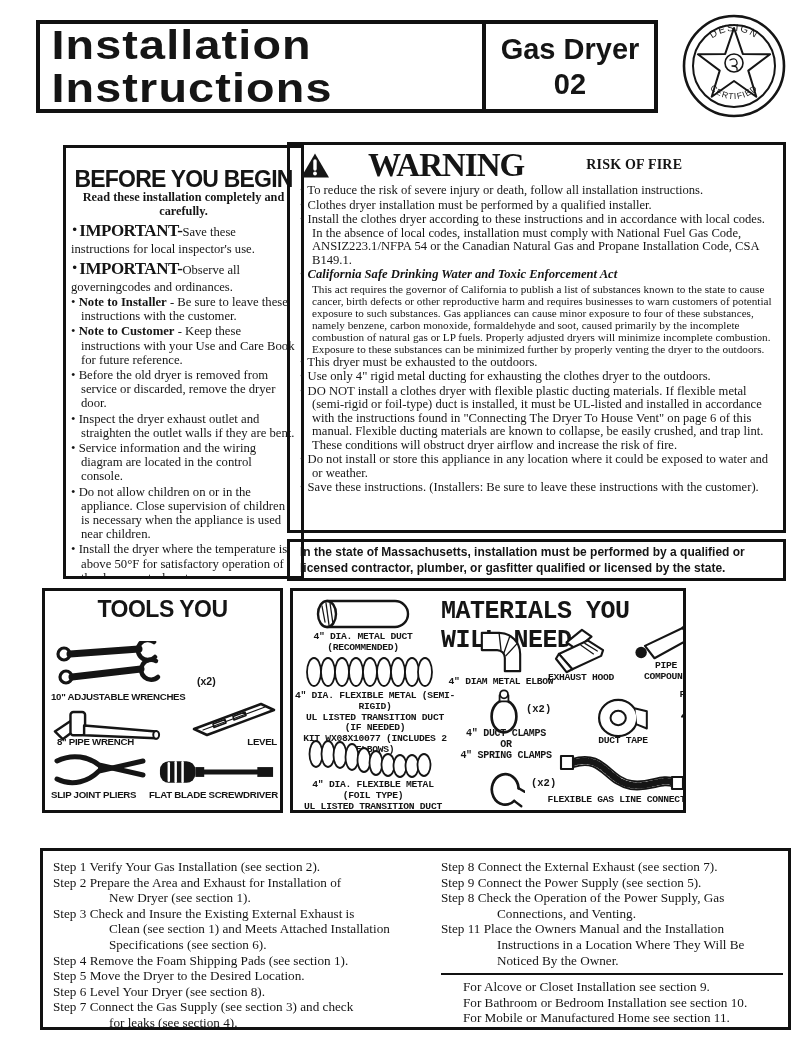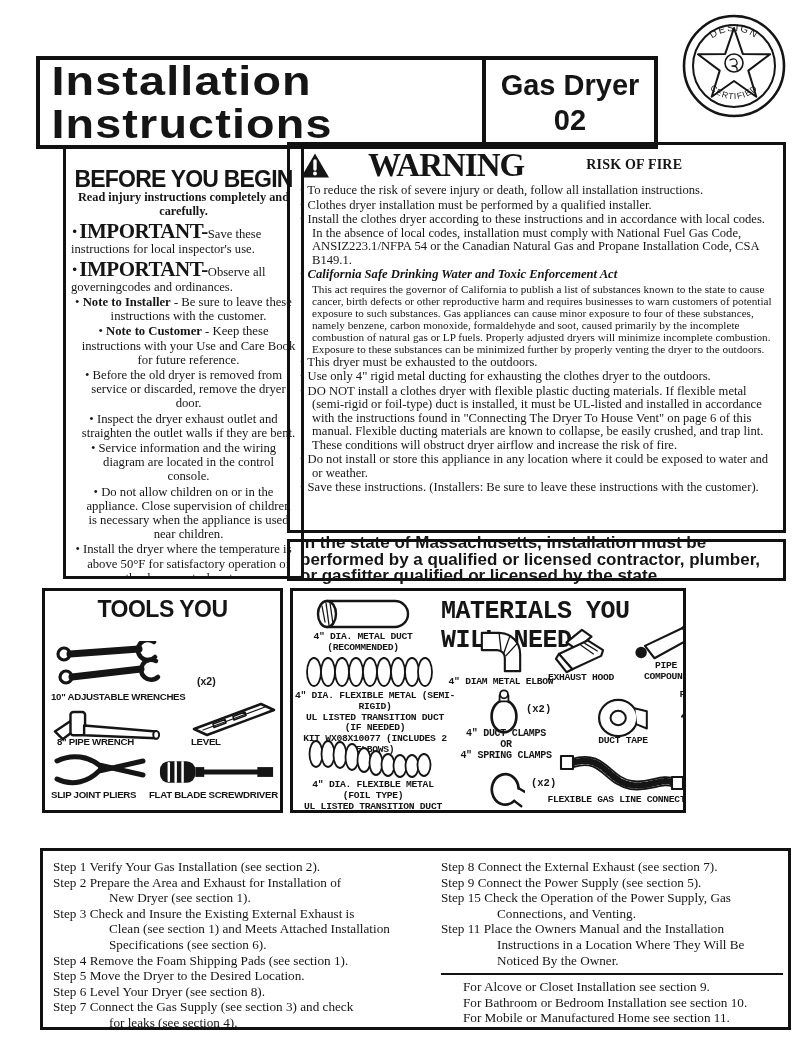--- a/index.html
+++ b/index.html
@@ -1,60 +1,60 @@
 <!DOCTYPE html>
 <html><head>
 <meta charset="utf-8">
 <style>
   html,body{margin:0;padding:0;background:#fff;}
   .page{position:relative;width:802px;height:1037px;background:#fff;color:#151515;
         font-family:"Liberation Serif",serif;overflow:hidden;}
 
   
   .hdr{position:absolute;left:36px;top:20px;width:622px;height:93px;border:4px solid #111;
-       box-sizing:border-box;display:flex;margin-top:36px;}
+       box-sizing:border-box;display:flex;}
   .hdr-title{flex:1;padding:0 10px;display:flex;flex-direction:column;justify-content:center;
        font-family:"Liberation Sans",sans-serif;font-weight:bold;font-size:41px;line-height:43px;
        letter-spacing:1px;transform:scaleX(1.14);transform-origin:left center;white-space:nowrap;}
   .hdr-prod{width:168px;border-left:4px solid #111;display:flex;flex-direction:column;align-items:center;
        justify-content:center;text-align:center;font-family:"Liberation Sans",sans-serif;font-weight:bold;
        font-size:29px;line-height:35px;}
   .seal{position:absolute;left:681px;top:13px;width:106px;height:106px;}
 
   
   .la{stroke:#151515;fill:none;stroke-linecap:round;stroke-linejoin:round;display:block;}
 
   
   .byb{position:absolute;left:42px;top:145px;width:241px;height:434px;border:3px solid #111;
        box-sizing:border-box;padding:18px 5px;overflow:hidden;margin-left:21px;}
   .byb h2{margin:1px 0 0;font-family:"Liberation Sans",sans-serif;font-size:23px;line-height:24px;
        text-align:center;letter-spacing:-0.8px;font-weight:bold;}
   .byb-sub{margin:0 0 2px;font-size:12.3px;line-height:13.5px;font-weight:bold;text-align:center;}
   .imp{margin:1px 0;font-size:12.6px;line-height:14.5px;}
   .imp::before{content:"·";font-weight:bold;font-size:22px;line-height:14px;margin-right:1px;}
-  .imp-word{font-size:21px;line-height:22px;font-weight:bold;letter-spacing:-0.5px;}
-  .byb-li{margin:1px 0;font-size:12.7px;line-height:14.2px;padding-left:10px;text-indent:-10px;text-align:center;}
+  .imp-word{font-size:17px;line-height:22px;font-weight:bold;letter-spacing:-0.5px;}
+  .byb-li{margin:1px 0;font-size:12.7px;line-height:14.2px;padding-left:10px;text-indent:-10px;}
   .byb-li::before{content:"• ";}
   .byb-li b{white-space:pre-wrap;}
 
   
   .warn{position:absolute;left:287px;top:142px;width:499px;height:391px;border:3px solid #111;
        box-sizing:border-box;padding:1px 10px;overflow:hidden;}
   .warn-hd{display:flex;align-items:center;margin:2px 0 2px;gap:36px;}
   .warn-word{font-size:33px;line-height:34px;font-weight:bold;letter-spacing:-1px;margin-left:2px;}
   .warn-risk{font-size:14px;font-weight:bold;margin-left:26px;letter-spacing:0.2px;}
   .w-li{font-size:12.6px;line-height:13.5px;padding-left:12px;text-indent:-12px;margin:1px 0;}
   .w-li::before{content:"• ";}
   .w-ca{font-style:italic;font-weight:bold;}
   .w-sub{font-size:11.2px;line-height:12px;text-indent:0;margin-top:1px;}
 
   
   .mass{position:absolute;left:287px;top:539px;width:499px;height:42px;border:3px solid #111;
        box-sizing:border-box;display:flex;align-items:center;padding:0 10px;
-       font-family:"Liberation Sans",sans-serif;font-weight:bold;font-size:17px;line-height:16.5px;}
+       font-family:"Liberation Sans",sans-serif;font-weight:bold;font-size:12px;line-height:16.5px;}
   .mass p{margin:0;}
 
   
   .tools{position:absolute;left:42px;top:588px;width:241px;height:225px;border:3px solid #111;
        box-sizing:border-box;font-family:"Liberation Sans",sans-serif;overflow:hidden;}
   .tools h2{margin:6px 0 0;text-align:center;font-size:23px;line-height:24px;letter-spacing:-0.5px;font-weight:bold;}
   .mats{position:absolute;left:290px;top:588px;width:396px;height:225px;border:3px solid #111;
        box-sizing:border-box;font-family:Liberation Mono, monospace;overflow:hidden;}
   .mats h2{position:absolute;left:148px;top:6px;margin:0;font-size:25px;letter-spacing:-0.5px;font-weight:bold;}
   .abs{position:absolute;}
@@ -102,21 +102,21 @@
         <textPath href="#sealTop" startOffset="50%" text-anchor="middle">DESIGN</textPath>
       </text>
       <text font-family="Liberation Sans, sans-serif" font-size="8.5" letter-spacing="1" fill="#151515" stroke="none">
         <textPath href="#sealBot" startOffset="50%" text-anchor="middle">CERTIFIED</textPath>
       </text>
     </svg>
   </div>
 
   <section class="byb">
     <h2>BEFORE YOU BEGIN</h2>
-    <p class="byb-sub">Read injury instructions completely and carefully.</p>
+    <p class="byb-sub">Read these installation completely and carefully.</p>
     <p class="imp"><span class="imp-word">IMPORTANT-</span><span>Save these instructions for local inspector's use.</span></p>
     <p class="imp"><span class="imp-word">IMPORTANT-</span><span>Observe all governingcodes and ordinances.</span></p>
     <div class="byb-li"><b>Note to Installer</b><span> - Be sure to leave these instructions with the customer.</span></div>
     <div class="byb-li"><b>Note to Customer</b><span> - Keep these instructions with your Use and Care Book for future reference.</span></div>
     <div class="byb-li"><b></b><span>Before the old dryer is removed from service or discarded, remove the dryer door.</span></div>
     <div class="byb-li"><b></b><span>Inspect the dryer exhaust outlet and straighten the outlet walls if they are bent.</span></div>
     <div class="byb-li"><b></b><span>Service information and the wiring diagram are located in the control console.</span></div>
     <div class="byb-li"><b></b><span>Do not allow children on or in the appliance. Close supervision of children is necessary when the appliance is used near children.</span></div>
     <div class="byb-li"><b></b><span>Install the dryer where the temperature is above 50°F for satisfactory operation of the dryer control system.</span></div>
   </section>
@@ -183,21 +183,21 @@
     <div class="t-lb" style="left:12px;top:146px;width:120px">8" PIPE WRENCH</div>
 
     <div class="abs" style="left:146px;top:106px">
       <svg class="la" viewBox="0 0 86 44" width="86" height="44">
         <path d="M3 32 L70 7 L83 13 L16 38 Z" fill="#fff" stroke-width="2.5"></path>
         <path d="M22 27 L34 22.5 L35 26 L23 30.5 Z" stroke-width="1.6"></path>
         <path d="M42 19.5 L54 15 L55 18.5 L43 23 Z" stroke-width="1.6"></path>
         <line x1="12" y1="33" x2="74" y2="10" stroke-width="1.1"></line>
       </svg>
     </div>
-    <div class="t-lb" style="left:146px;top:146px;width:86px;text-align:left">LEVEL</div>
+    <div class="t-lb" style="left:146px;top:146px;width:86px;text-align:right">LEVEL</div>
 
     <div class="abs" style="left:6px;top:160px">
       <svg class="la" viewBox="0 0 98 36" width="98" height="36">
         <path d="M6 10 C22 2 38 6 48 14 L92 24" stroke-width="5"></path>
         <path d="M6 28 C22 36 38 30 48 20 L92 10" stroke-width="5"></path>
         <circle cx="50" cy="17" r="3" fill="#151515" stroke="none"></circle>
       </svg>
     </div>
     <div class="t-lb" style="left:6px;top:199px;width:100px">SLIP JOINT PLIERS</div>
 
@@ -379,21 +379,21 @@
 Specifications (see section 6).</div>
       <div class="step">Step 4 Remove the Foam Shipping Pads (see section 1).</div>
       <div class="step">Step 5 Move the Dryer to the Desired Location.</div>
       <div class="step">Step 6 Level Your Dryer (see section 8).</div>
       <div class="step">Step 7 Connect the Gas Supply (see section 3) and check
 for leaks (see section 4).</div>
     </div>
     <div class="steps-col" style="left:398px;width:348px">
       <div class="step">Step 8 Connect the External Exhaust (see section 7).</div>
       <div class="step">Step 9 Connect the Power Supply (see section 5).</div>
-      <div class="step">Step 15 Check the Operation of the Power Supply, Gas
+      <div class="step">Step 8 Check the Operation of the Power Supply, Gas
 Connections, and Venting.</div>
       <div class="step">Step 11 Place the Owners Manual and the Installation
 Instructions in a Location Where They Will Be
 Noticed By the Owner.</div>
       <hr class="steps-rule">
       <div class="note">For Alcove or Closet Installation see section 9.</div>
       <div class="note">For Bathroom or Bedroom Installation see section 10.</div>
       <div class="note">For Mobile or Manufactured Home see section 11.</div>
     </div>
   </section>

